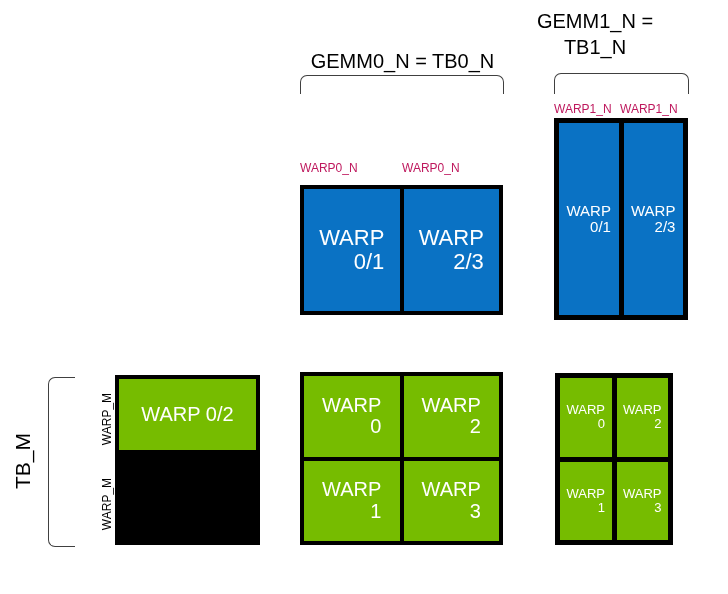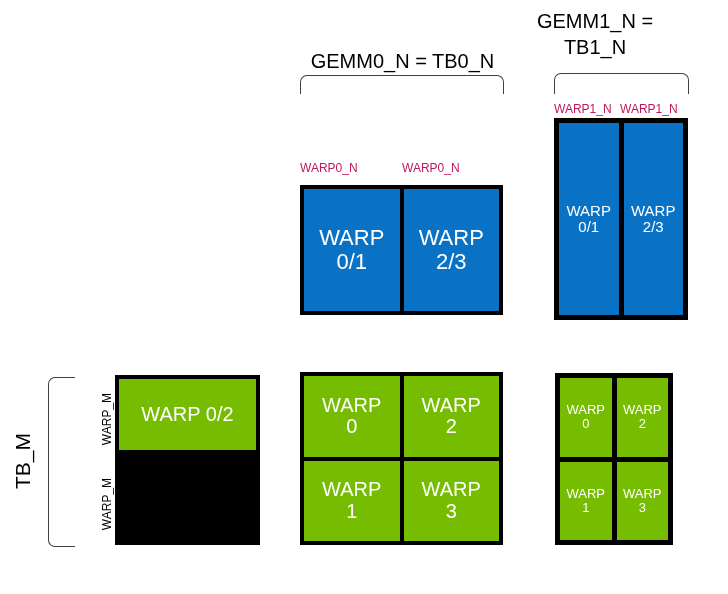--- a/index.html
+++ b/index.html
@@ -75,21 +75,21 @@
   
   .grid-block {
     display: grid;
     background: #000000;
     box-sizing: border-box;
   }
   .cell {
     display: flex;
     align-items: center;
     justify-content: center;
-    text-align: center;
+    text-align: right;
     color: #ffffff;
     box-sizing: border-box;
     white-space: pre-line;
     line-height: 1.08;
   }
   .blue { background: #0a72c4; }
   .green { background: #76bc00; }
 
   .fs-22 { font-size: 22px; }
   .fs-20 { font-size: 20px; }

